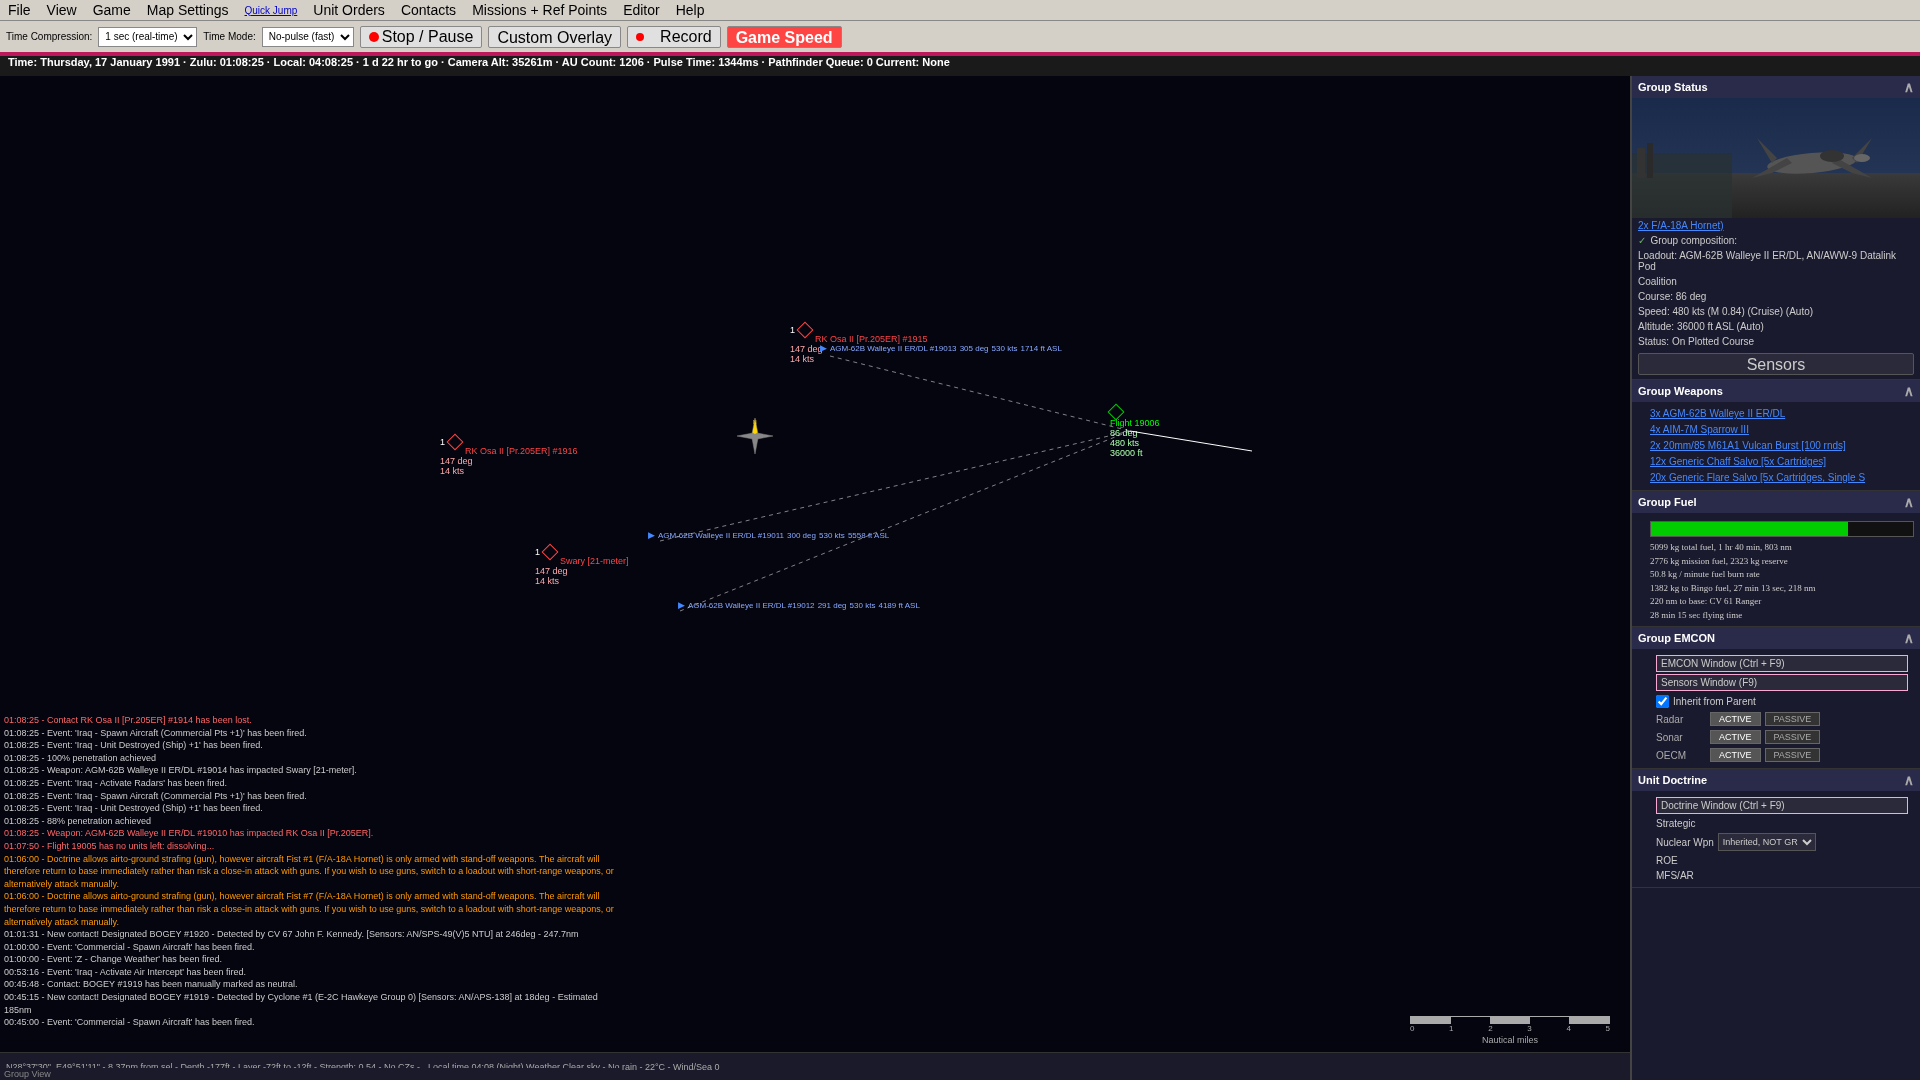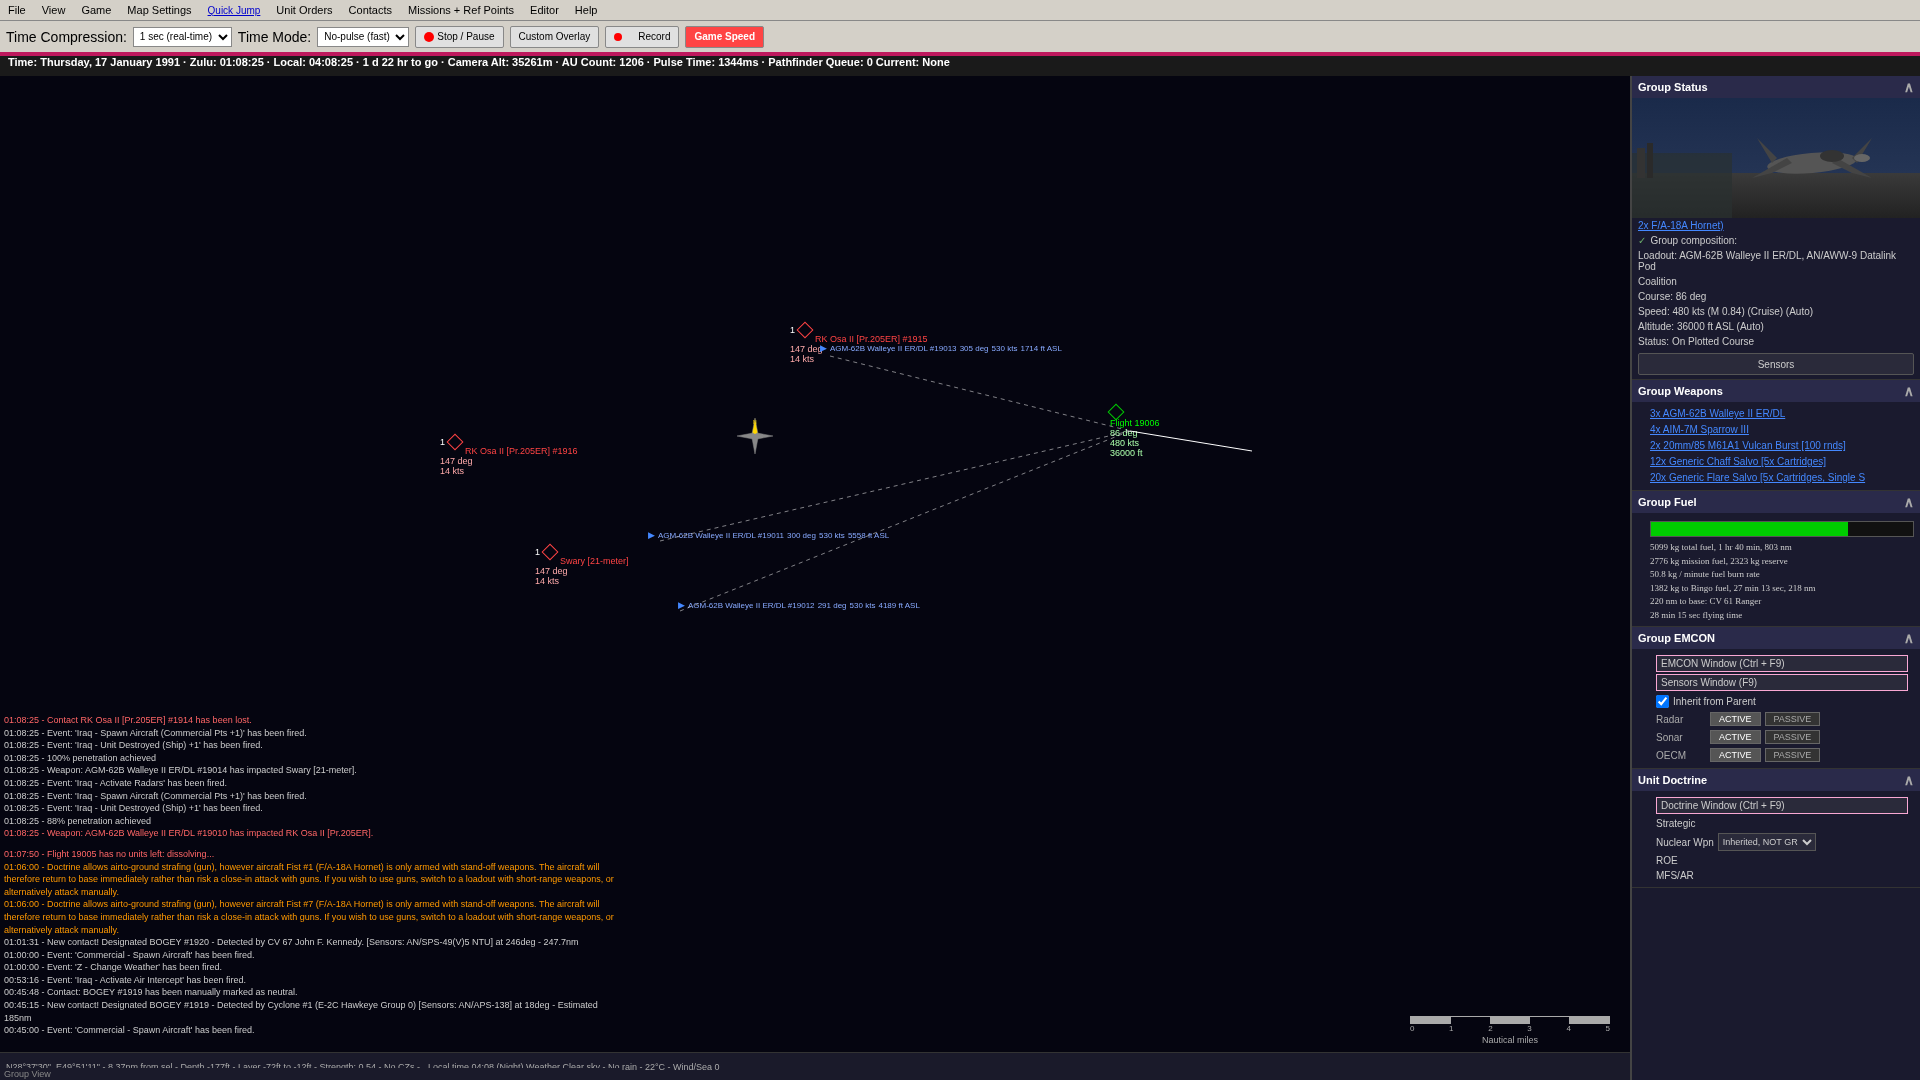--- a/index.html
+++ b/index.html
@@ -16,49 +16,49 @@
     
     #menubar {
       background: #d4d0c8;
       height: 20px;
       display: flex;
       align-items: center;
       padding: 0 4px;
       gap: 8px;
     }
     .menu-item {
-      font-size: 11px;
+      font-size: 14px;
       color: #000;
       cursor: pointer;
       padding: 2px 4px;
     }
 
     
     #toolbar {
       background: #d4d0c8;
       height: 32px;
       display: flex;
       align-items: center;
       padding: 2px 6px;
       gap: 6px;
       border-top: 1px solid #888;
     }
     .toolbar-label {
-      font-size: 14px;
+      font-size: 10px;
       color: #000;
     }
     .toolbar-select {
       font-size: 10px;
       height: 20px;
       background: #fff;
       border: 1px solid #888;
       padding: 1px 2px;
     }
     .btn {
-      font-size: 10px;
+      font-size: 16px;
       height: 22px;
       padding: 2px 8px;
       border: 1px solid #888;
       cursor: pointer;
       border-radius: 2px;
     }
     .btn-stop-pause {
       background: #e0e0e0;
       color: #000;
       display: flex;
@@ -587,21 +587,21 @@
     <div class="log-entry" style="color: rgb(255, 102, 102);">01:08:25 - Contact RK Osa II [Pr.205ER] #1914 has been lost.</div>
         <div class="log-entry" style="color: rgb(204, 204, 204);">01:08:25 - Event: 'Iraq - Spawn Aircraft (Commercial Pts +1)' has been fired.</div>
         <div class="log-entry" style="color: rgb(204, 204, 204);">01:08:25 - Event: 'Iraq - Unit Destroyed (Ship) +1' has been fired.</div>
         <div class="log-entry" style="color: rgb(204, 204, 204);">01:08:25 - 100% penetration achieved</div>
         <div class="log-entry" style="color: rgb(204, 204, 204);">01:08:25 - Weapon: AGM-62B Walleye II ER/DL #19014 has impacted Swary [21-meter].</div>
         <div class="log-entry" style="color: rgb(204, 204, 204);">01:08:25 - Event: 'Iraq - Activate Radars' has been fired.</div>
         <div class="log-entry" style="color: rgb(204, 204, 204);">01:08:25 - Event: 'Iraq - Spawn Aircraft (Commercial Pts +1)' has been fired.</div>
         <div class="log-entry" style="color: rgb(204, 204, 204);">01:08:25 - Event: 'Iraq - Unit Destroyed (Ship) +1' has been fired.</div>
         <div class="log-entry" style="color: rgb(204, 204, 204);">01:08:25 - 88% penetration achieved</div>
         <div class="log-entry" style="color: rgb(255, 102, 102);">01:08:25 - Weapon: AGM-62B Walleye II ER/DL #19010 has impacted RK Osa II [Pr.205ER].</div>
-        <div class="log-entry" style="color: rgb(255, 102, 102); margin-top: 8px;">01:07:50 - Flight 19005 has no units left: dissolving...</div>
+        <div class="log-entry" style="color: rgb(255, 102, 102);">01:07:50 - Flight 19005 has no units left: dissolving...</div>
         <div class="log-entry" style="color: rgb(255, 153, 0);">01:06:00 - Doctrine allows airto-ground strafing (gun), however aircraft Fist #1 (F/A-18A Hornet) is only armed with stand-off weapons. The aircraft will therefore return to base immediately rather than risk a close-in attack with guns. If you wish to use guns, switch to a loadout with short-range weapons, or alternatively attack manually.</div>
         <div class="log-entry" style="color: rgb(255, 153, 0);">01:06:00 - Doctrine allows airto-ground strafing (gun), however aircraft Fist #7 (F/A-18A Hornet) is only armed with stand-off weapons. The aircraft will therefore return to base immediately rather than risk a close-in attack with guns. If you wish to use guns, switch to a loadout with short-range weapons, or alternatively attack manually.</div>
         <div class="log-entry" style="color: rgb(204, 204, 204);">01:01:31 - New contact! Designated BOGEY #1920 - Detected by CV 67 John F. Kennedy. [Sensors: AN/SPS-49(V)5 NTU] at 246deg - 247.7nm</div>
         <div class="log-entry" style="color: rgb(204, 204, 204);">01:00:00 - Event: 'Commercial - Spawn Aircraft' has been fired.</div>
         <div class="log-entry" style="color: rgb(204, 204, 204);">01:00:00 - Event: 'Z - Change Weather' has been fired.</div>
         <div class="log-entry" style="color: rgb(204, 204, 204);">00:53:16 - Event: 'Iraq - Activate Air Intercept' has been fired.</div>
         <div class="log-entry" style="color: rgb(204, 204, 204);">00:45:48 - Contact: BOGEY #1919 has been manually marked as neutral.</div>
         <div class="log-entry" style="color: rgb(204, 204, 204);">00:45:15 - New contact! Designated BOGEY #1919 - Detected by Cyclone #1 (E-2C Hawkeye Group 0) [Sensors: AN/APS-138] at 18deg - Estimated 185nm</div>
         <div class="log-entry" style="color: rgb(204, 204, 204);">00:45:00 - Event: 'Commercial - Spawn Aircraft' has been fired.</div>
       </div>

